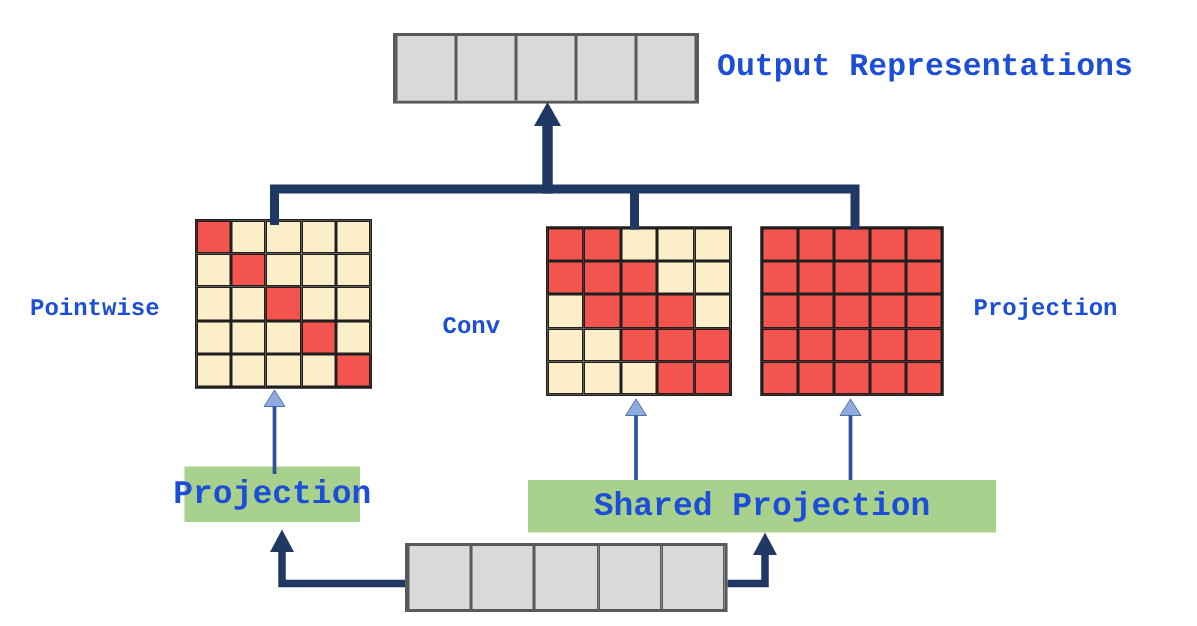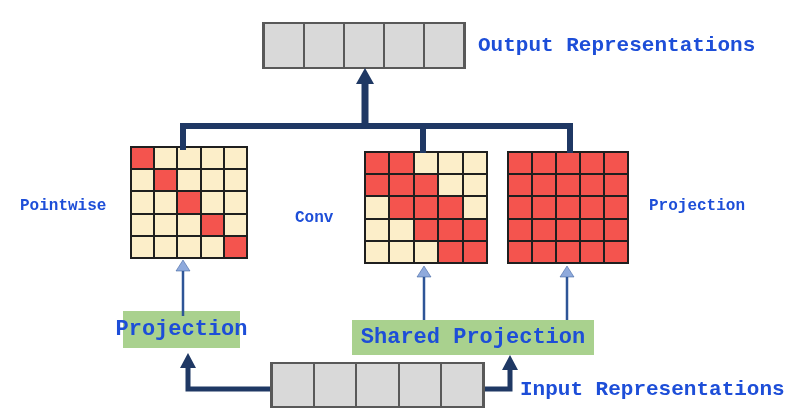--- a/index.html
+++ b/index.html
@@ -128,32 +128,31 @@
       <div class="mcell red"></div>
       <div class="mcell red"></div>
       <div class="mcell red"></div>
       <div class="mcell red"></div>
     </div>
   <div class="lbl abs" style="left:649px;top:194px;">Projection</div>
 
   <div class="proj abs" style="left:123px;top:311px;width:117px;height:37px;">
     <span>Projection</span>
   </div>
-  <div class="proj abs" style="left:352px;top:320px;width:242px;height:35px;">
+  <div class="proj abs" style="left:352px;top:320px;width:312px;height:35px;">
     <span>Shared Projection</span>
   </div>
 
   <div class="vec-row abs" style="left:270px;top:362px;width:215px;height:46px;">
       <div class="cell"></div>
       <div class="cell"></div>
       <div class="cell"></div>
       <div class="cell"></div>
       <div class="cell"></div>
     </div>
-  <div class="row-lbl abs" style="left:520px;top:377px;">Input Representations</div>
 
   <svg class="overlay" width="798" height="417" viewBox="0 0 798 417">
 
     <g stroke="#1F3864" stroke-width="6" fill="none">
       <polyline points="183,150 183,126 570,126 570,153"></polyline>
       <line x1="423" y1="126" x2="423" y2="153"></line>
     </g>
     <g>
       <line x1="365" y1="129" x2="365" y2="82" stroke="#1F3864" stroke-width="7"></line>
       <polygon points="365,68 356,84 374,84" fill="#1F3864"></polygon>

